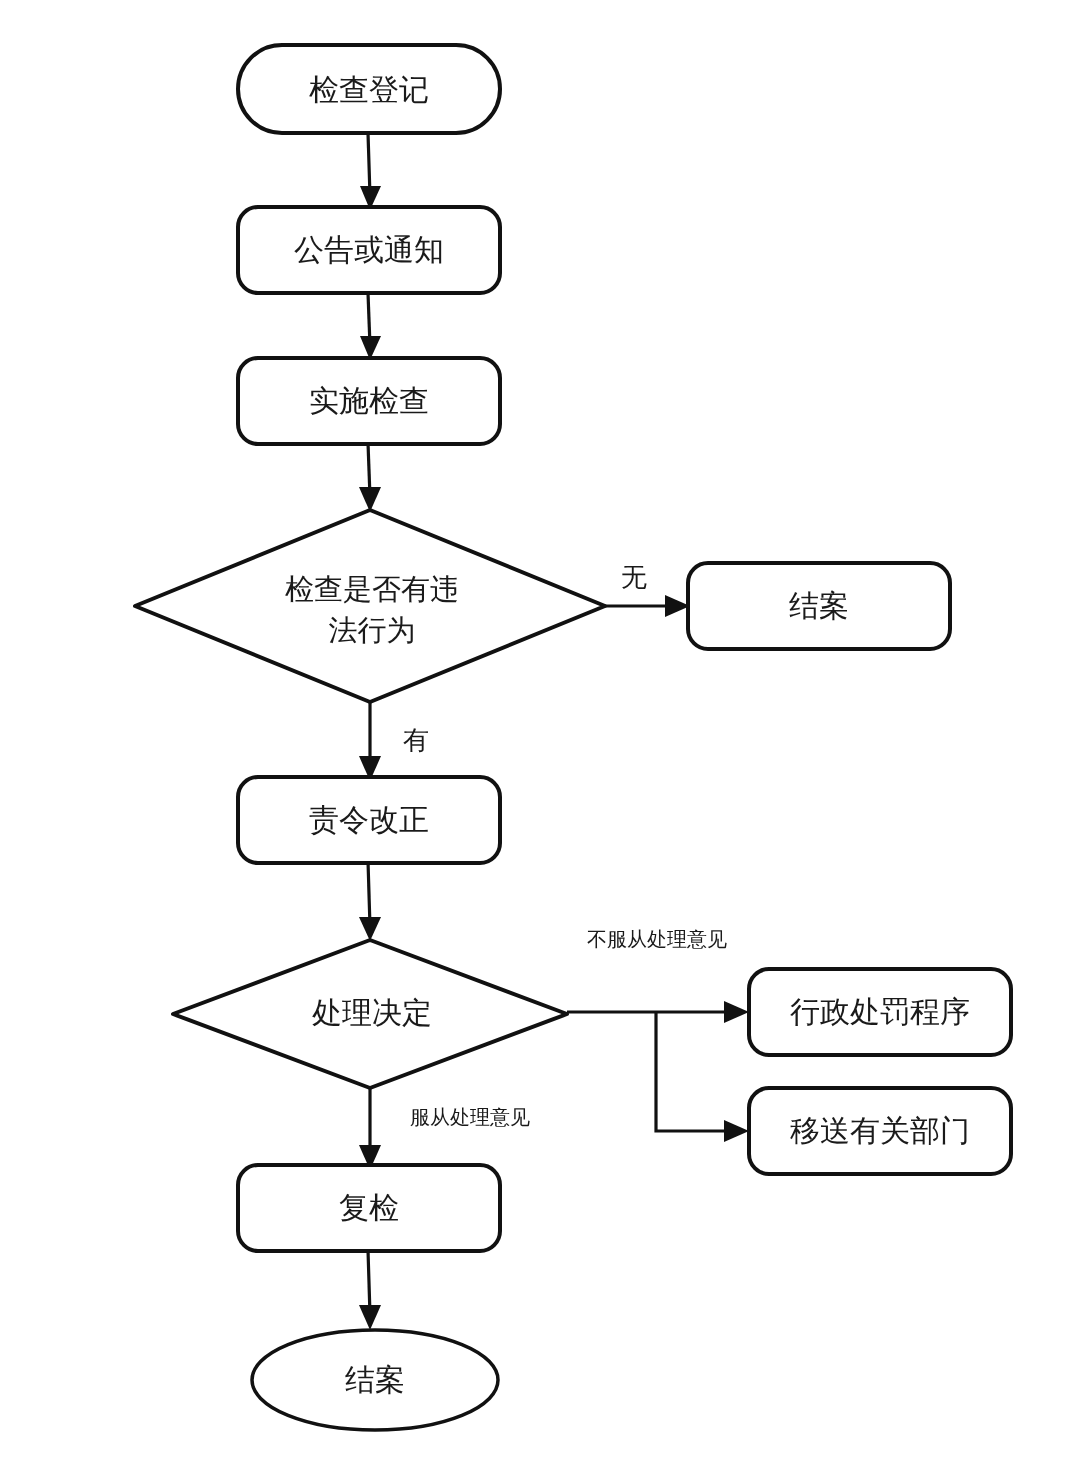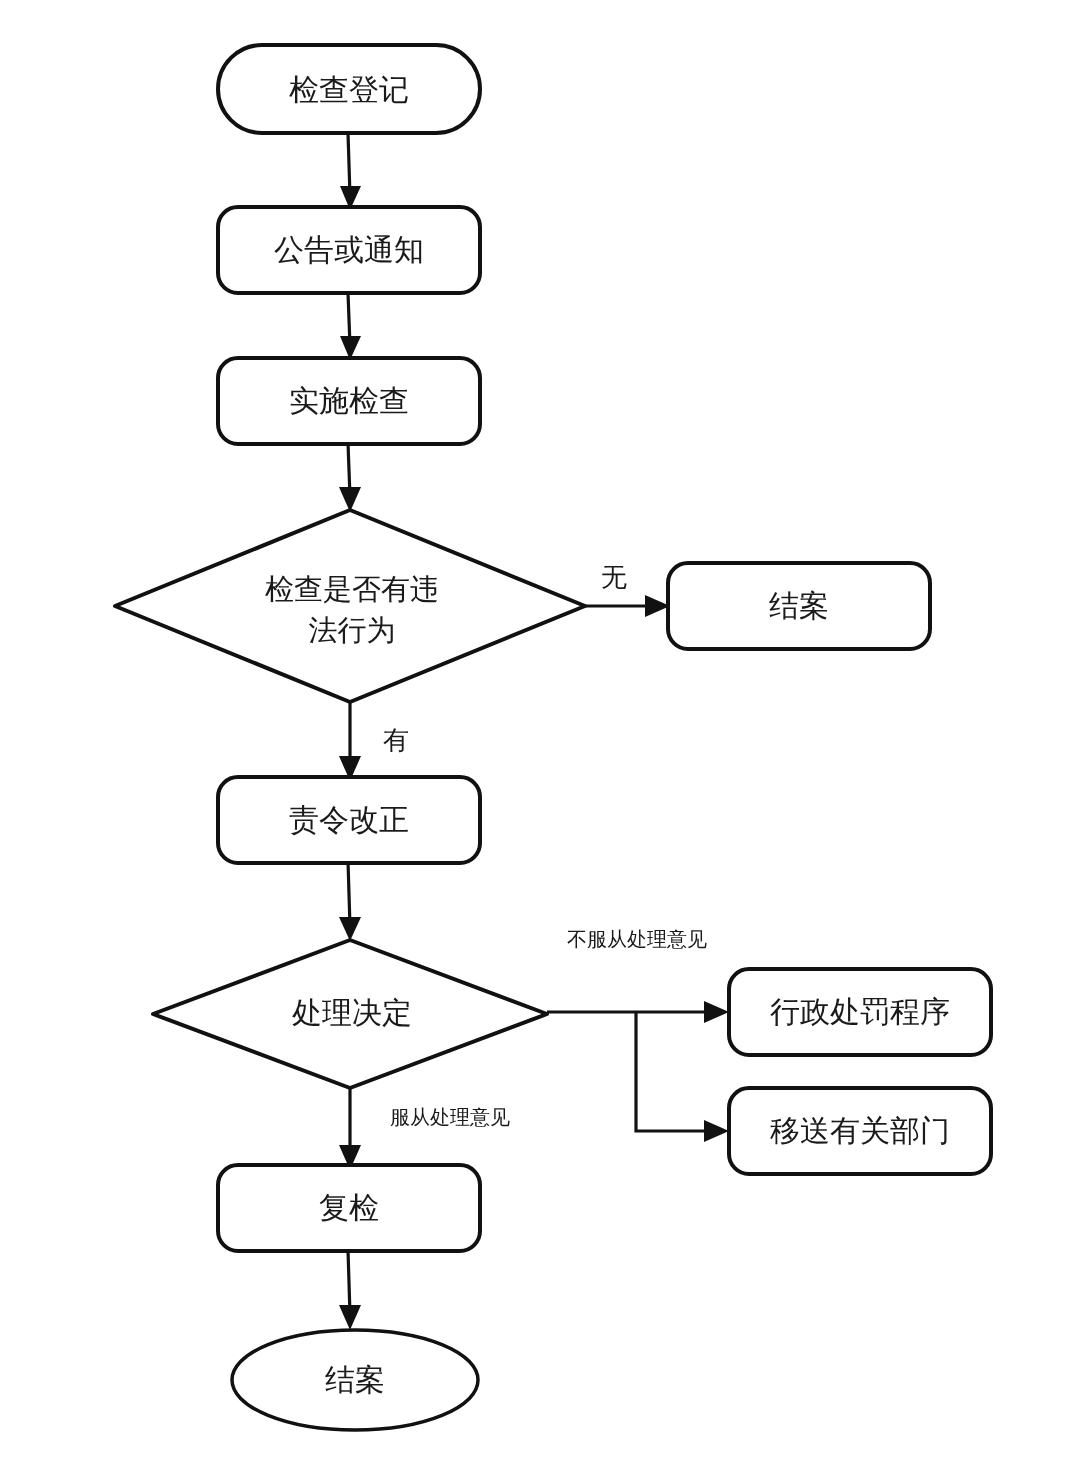--- a/index.html
+++ b/index.html
@@ -12,20 +12,21 @@
     width: 1080px;
     height: 1467px;
     overflow: hidden;
     font-family: "DejaVu Sans", "Liberation Sans", sans-serif;
   }
   #flowchart-root {
     position: relative;
     width: 1020px;
     height: 1467px;
     background: #ffffff;
+    padding-left: 20px;
   }
   svg#flow-svg {
     display: block;
     width: 1080px;
     height: 1467px;
   }
   .node-shape {
     fill: #ffffff;
     stroke: #111111;
     stroke-width: 4;

